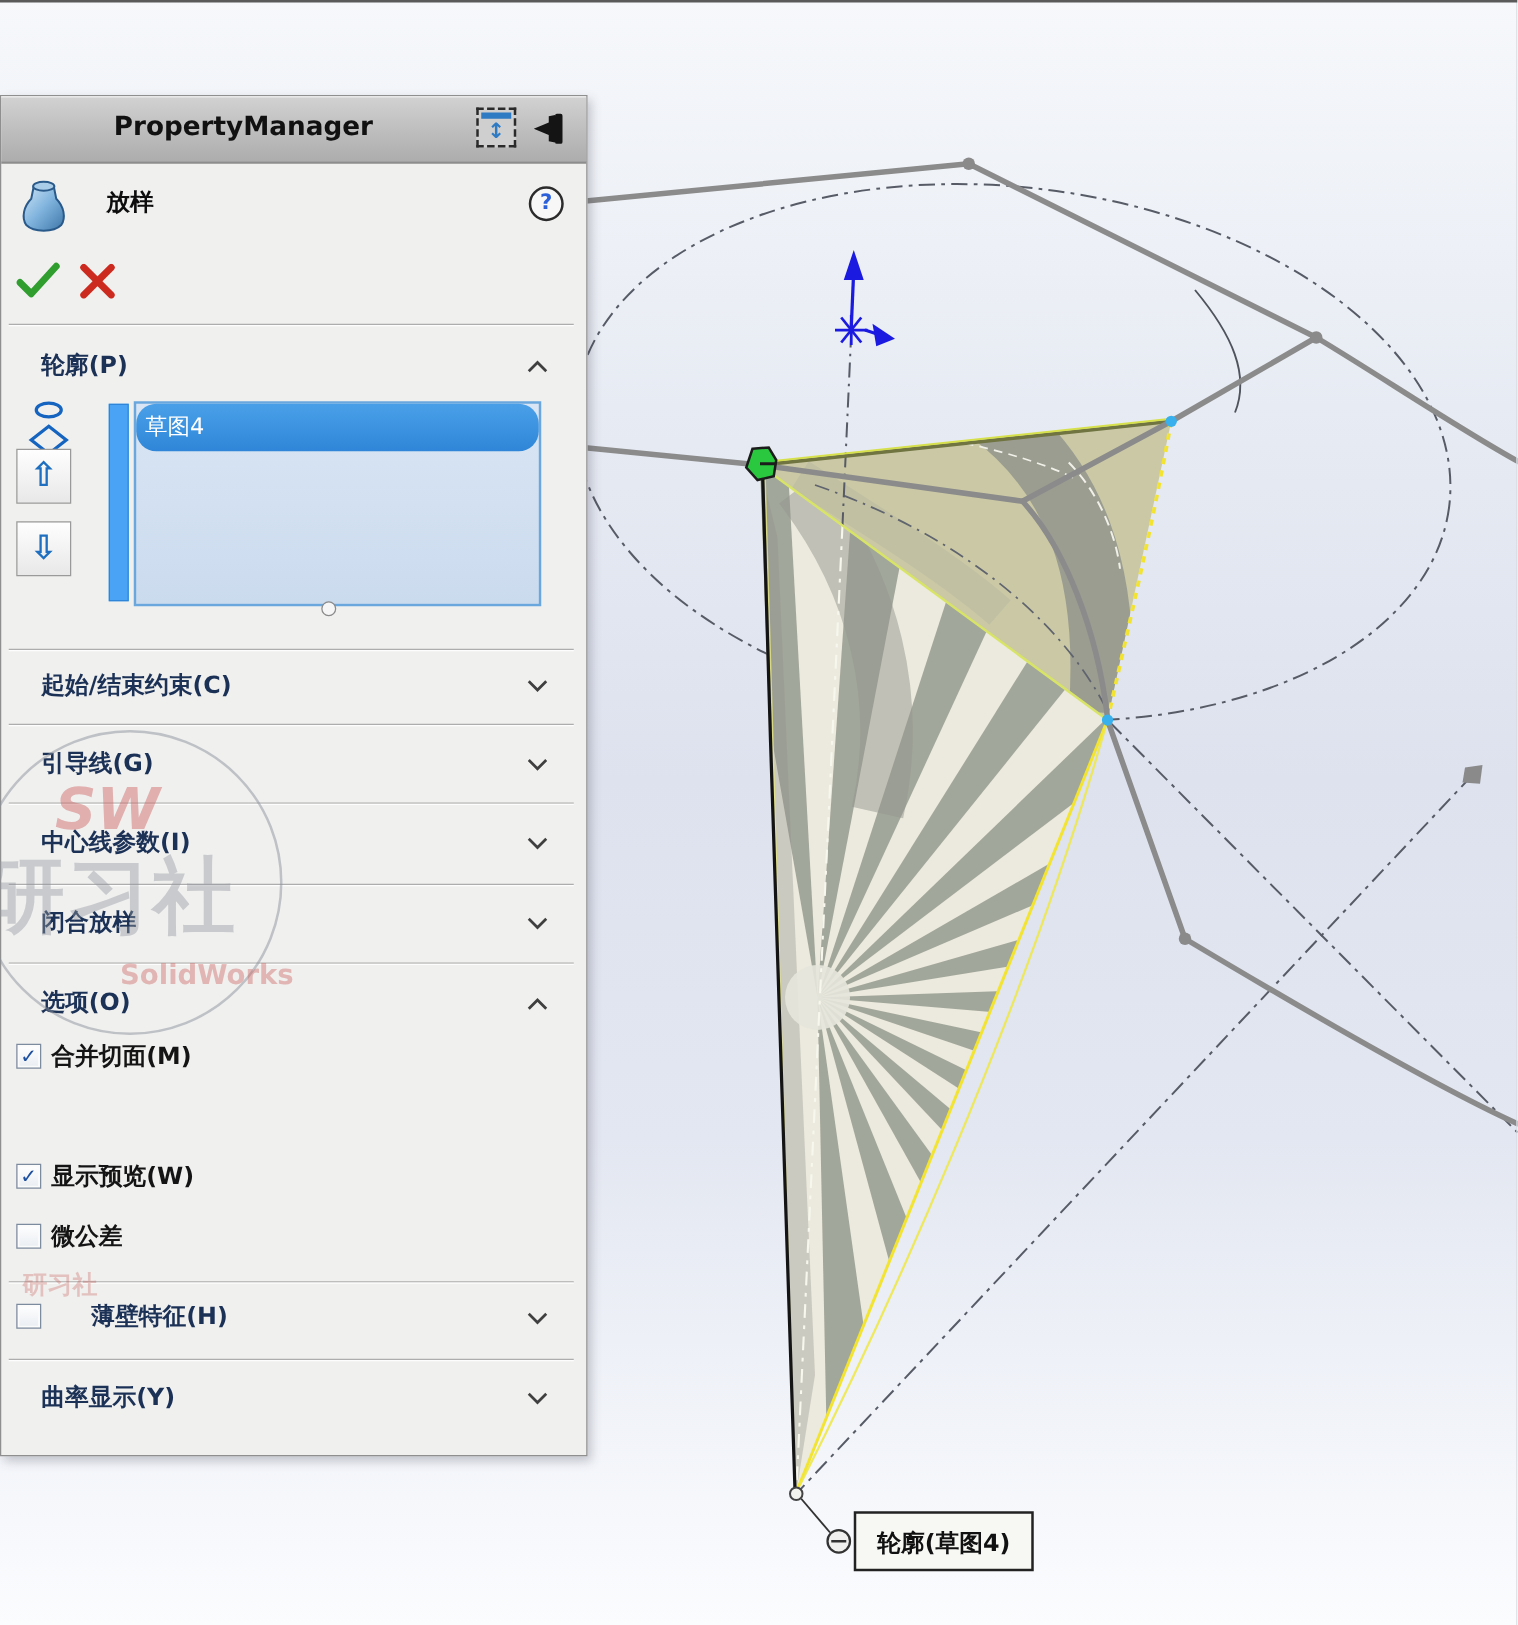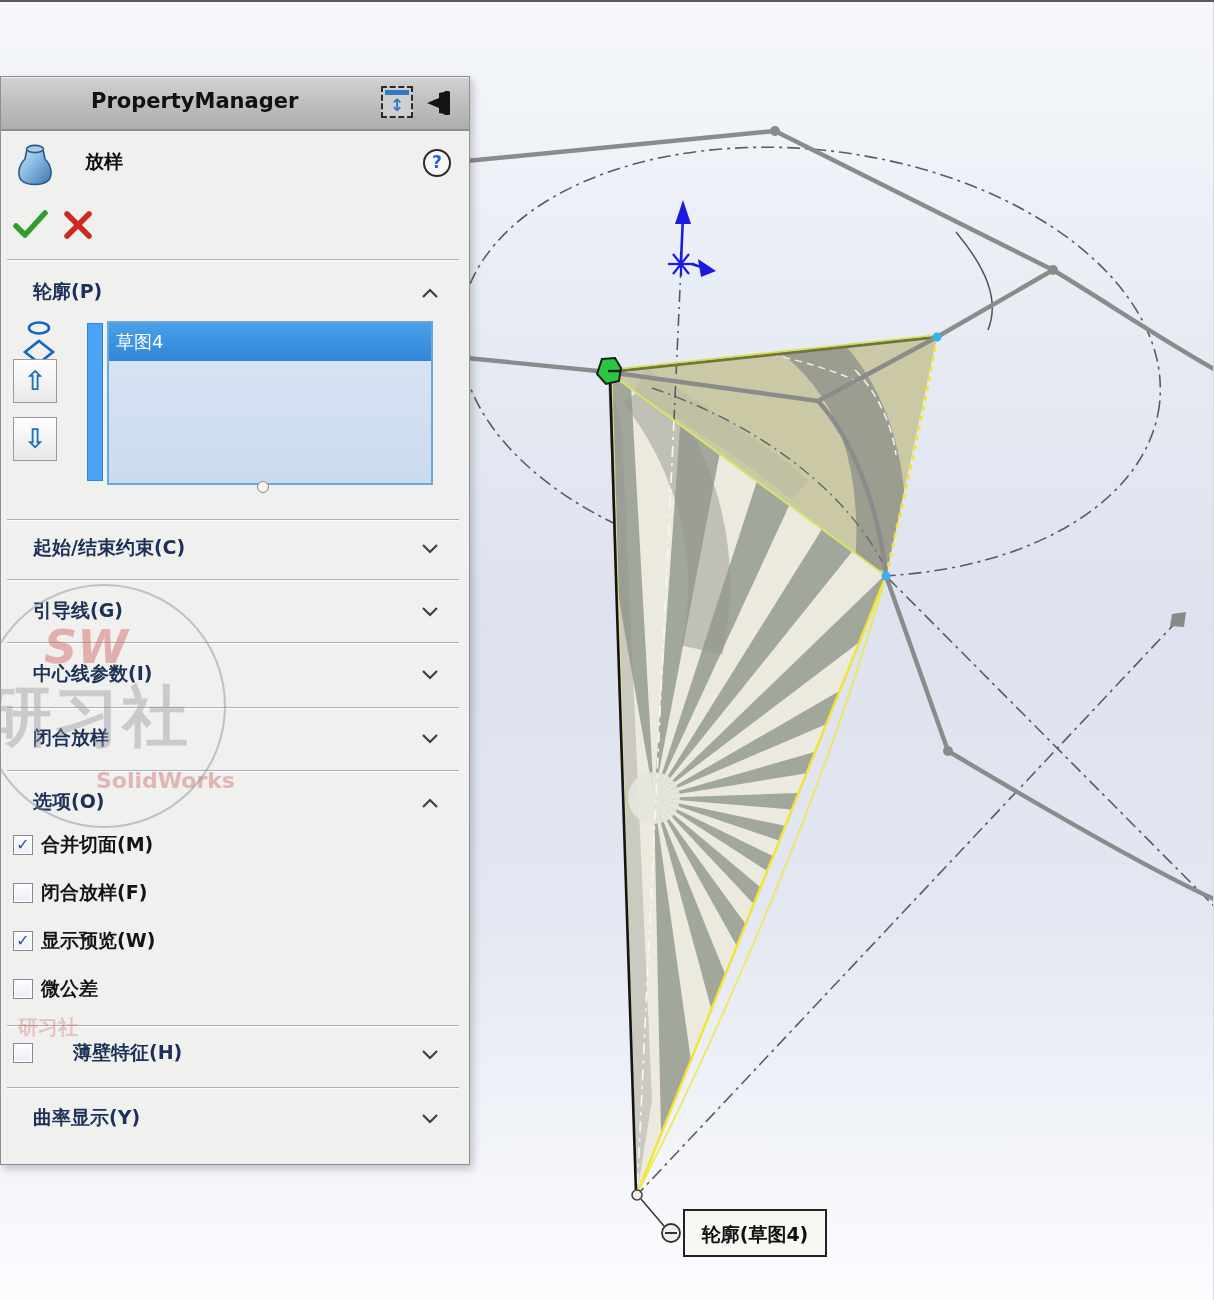--- a/index.html
+++ b/index.html
@@ -43,21 +43,21 @@
   .chev{position:absolute;left:420px;width:18px;height:12px;}
   .chev svg{display:block;}
   
   .prof-icon{position:absolute;left:16px;top:242px;}
   .blue-bar{position:absolute;left:86px;top:246px;width:16px;height:158px;background:#4aa3f5;border:1px solid #2f86d8;box-sizing:border-box;}
   .listbox{
     position:absolute;left:106px;top:244px;width:326px;height:164px;box-sizing:border-box;
     border:2px solid #6aa7dd;background:linear-gradient(180deg,#d9e5f4 0%,#cbdbee 100%);
   }
   .listitem{height:38px;line-height:38px;padding-left:7px;font-size:18px;color:#1a1a1a;background:#d8e4f2;}
-  .listitem.selected{background:linear-gradient(180deg,#4aa0e8 0%,#2f86d8 100%);color:#fff;}
+  .listitem.selected{background:linear-gradient(180deg,#4aa0e8 0%,#2f86d8 100%);color:#fff;border-radius:16px;}
   .updown{
     position:absolute;left:12px;width:44px;height:44px;box-sizing:border-box;border:1px solid #9a9a9a;
     background:linear-gradient(180deg,#fefefe,#e8e8e8);text-align:center;font-size:27px;line-height:42px;color:#1f6fc0;font-weight:bold;
   }
   .resize-handle{position:absolute;left:256px;top:404px;width:12px;height:12px;border:1.5px solid #8a8a8a;border-radius:50%;background:#f6f6f6;box-sizing:border-box;}
   
   .cbrow{position:absolute;left:0;width:100%;height:34px;}
   .cbox{
     position:absolute;left:12px;top:0;width:20px;height:20px;box-sizing:border-box;
     border:1px solid #7d8b9e;background:linear-gradient(180deg,#fff,#e9edf2);box-shadow:inset 0 0 0 1.5px #fbfbfb;
@@ -310,24 +310,20 @@
   <div class="chev" style="top:720px">
     <svg width="18" height="12">
         <polyline points="2,10 9,3 16,10" fill="none" stroke="#3f3f3f" stroke-width="2.2"></polyline>
       </svg>
   </div>
 
   <div class="cbrow" style="top:758px">
     <div class="cbox"><span>✓</span></div>
     <span class="cblabel">合并切面(M)</span>
   </div>
-  <div class="cbrow" style="top:806px">
-    <div class="cbox"><span></span></div>
-    <span class="cblabel">闭合放样(F)</span>
-  </div>
   <div class="cbrow" style="top:854px">
     <div class="cbox"><span>✓</span></div>
     <span class="cblabel">显示预览(W)</span>
   </div>
   <div class="cbrow" style="top:902px">
     <div class="cbox"><span></span></div>
     <span class="cblabel">微公差</span>
   </div>
 
   <div class="divider" style="top:948px"></div>

